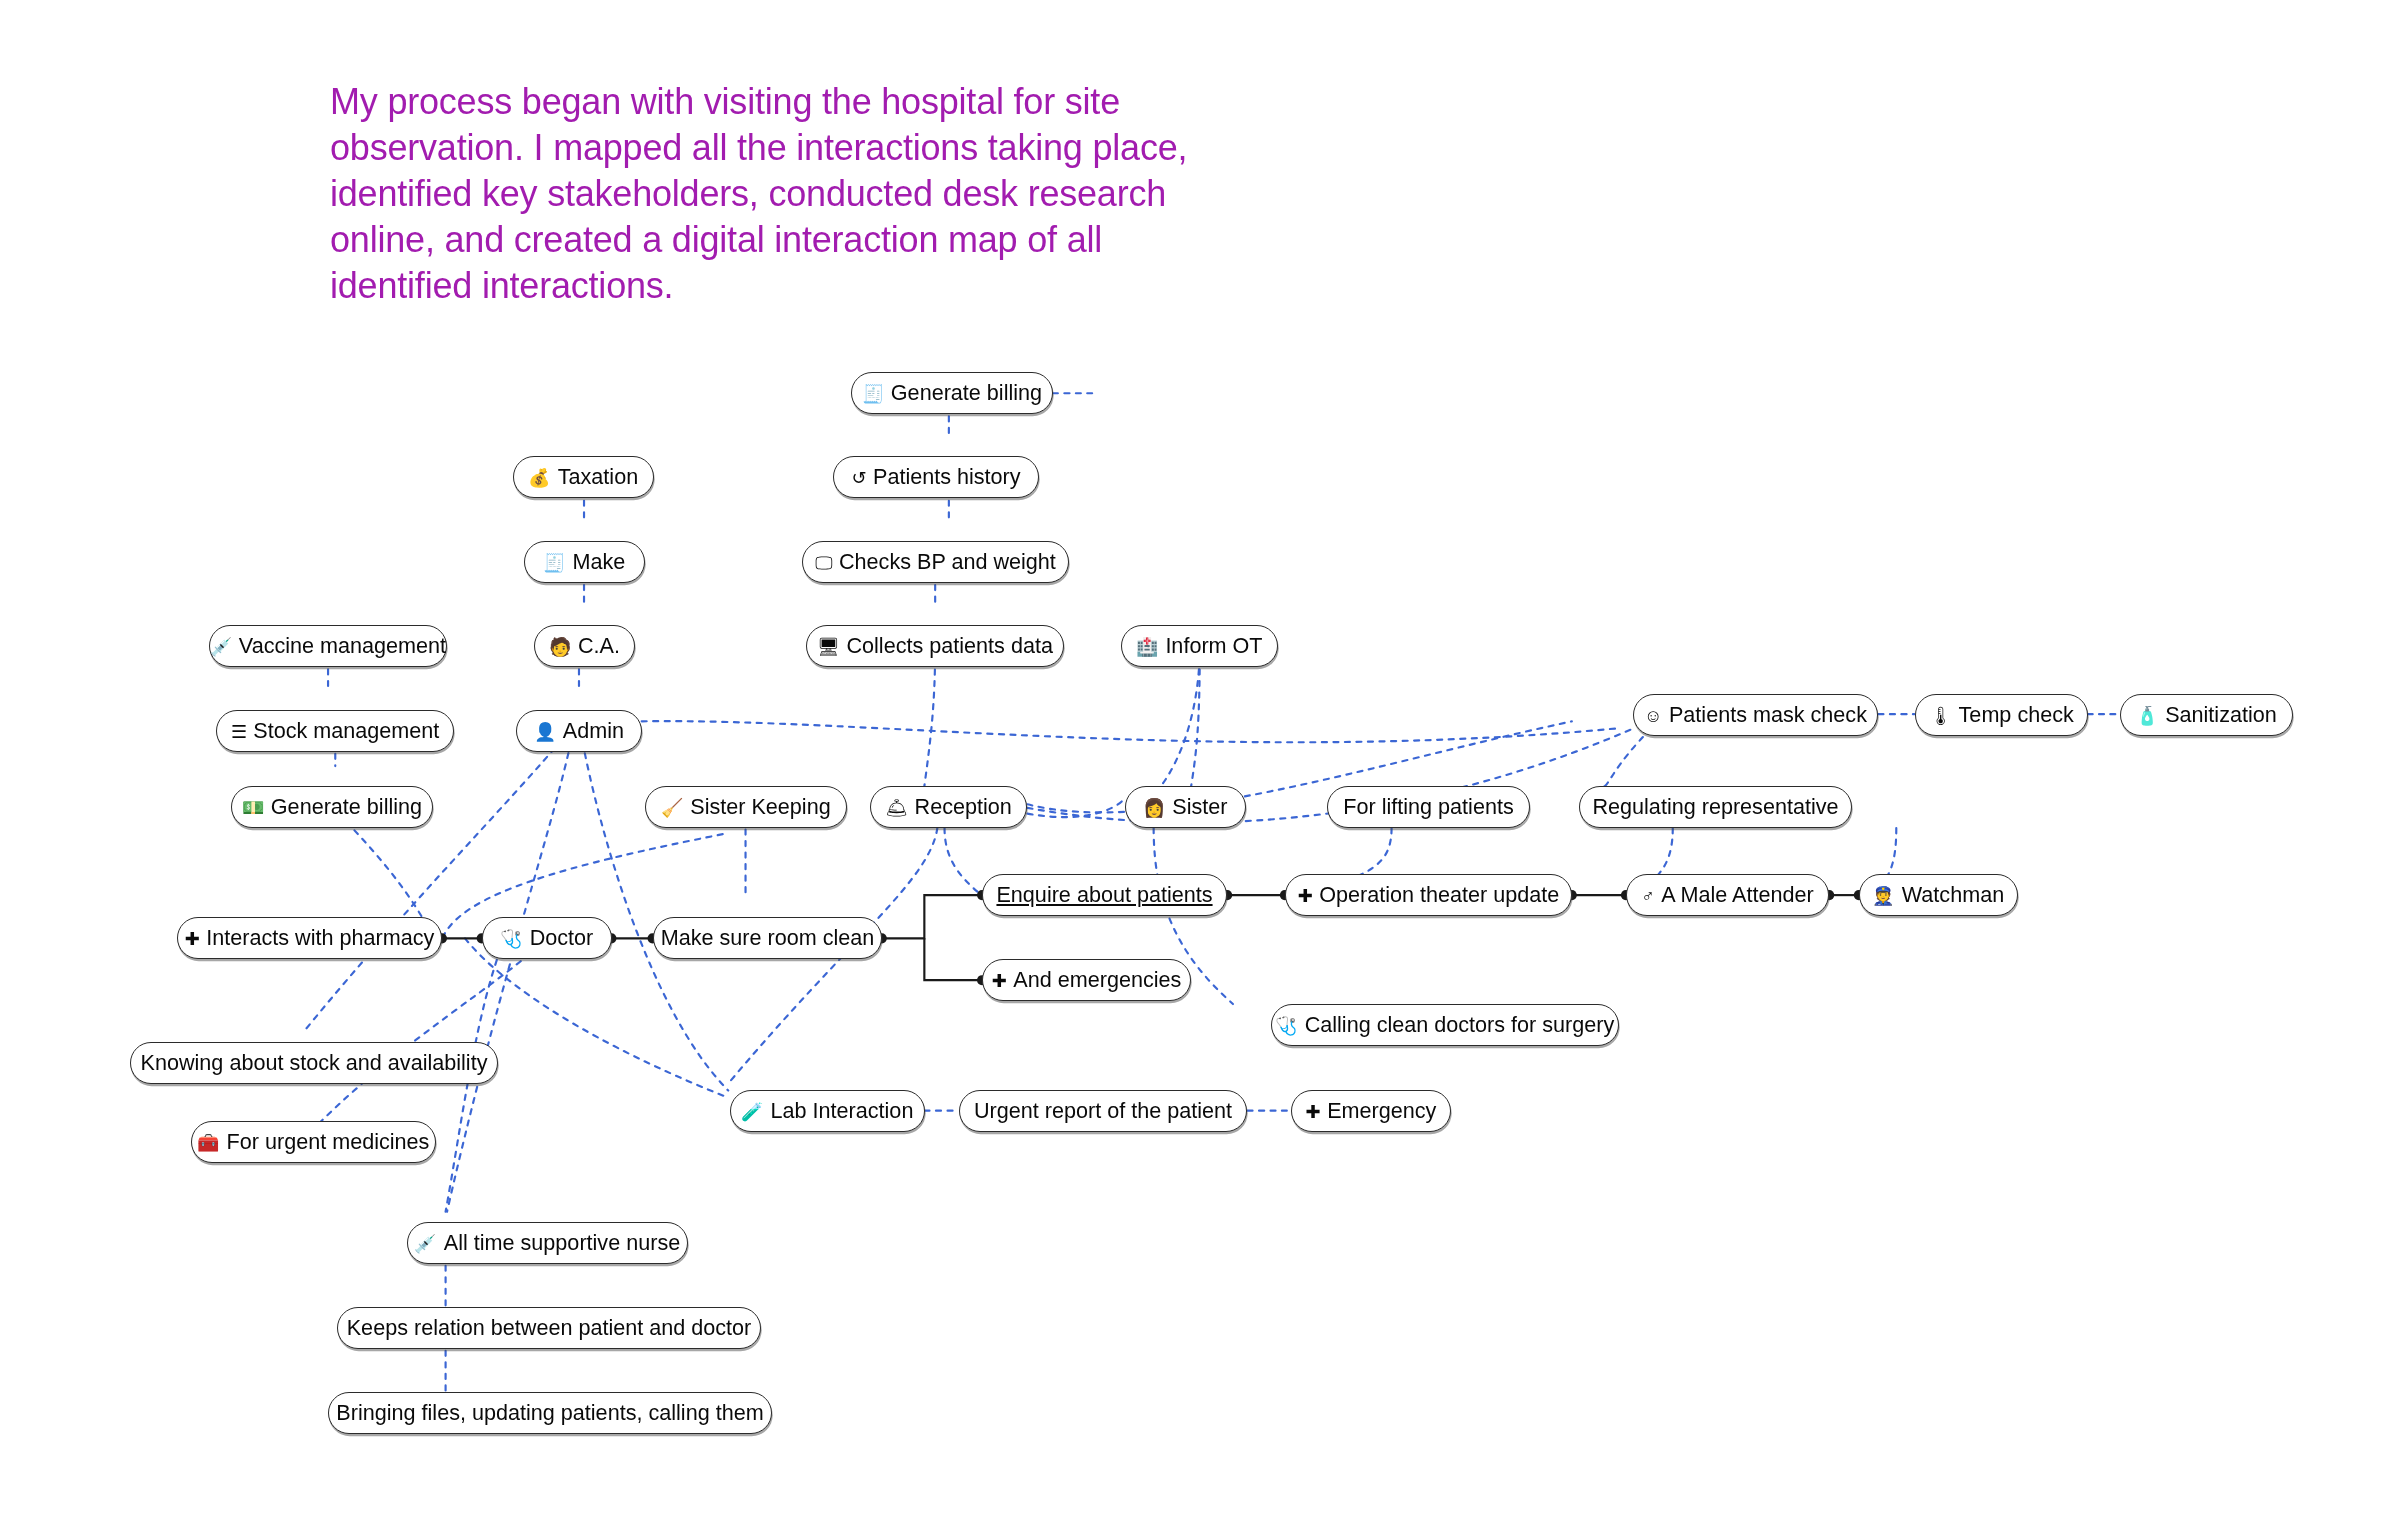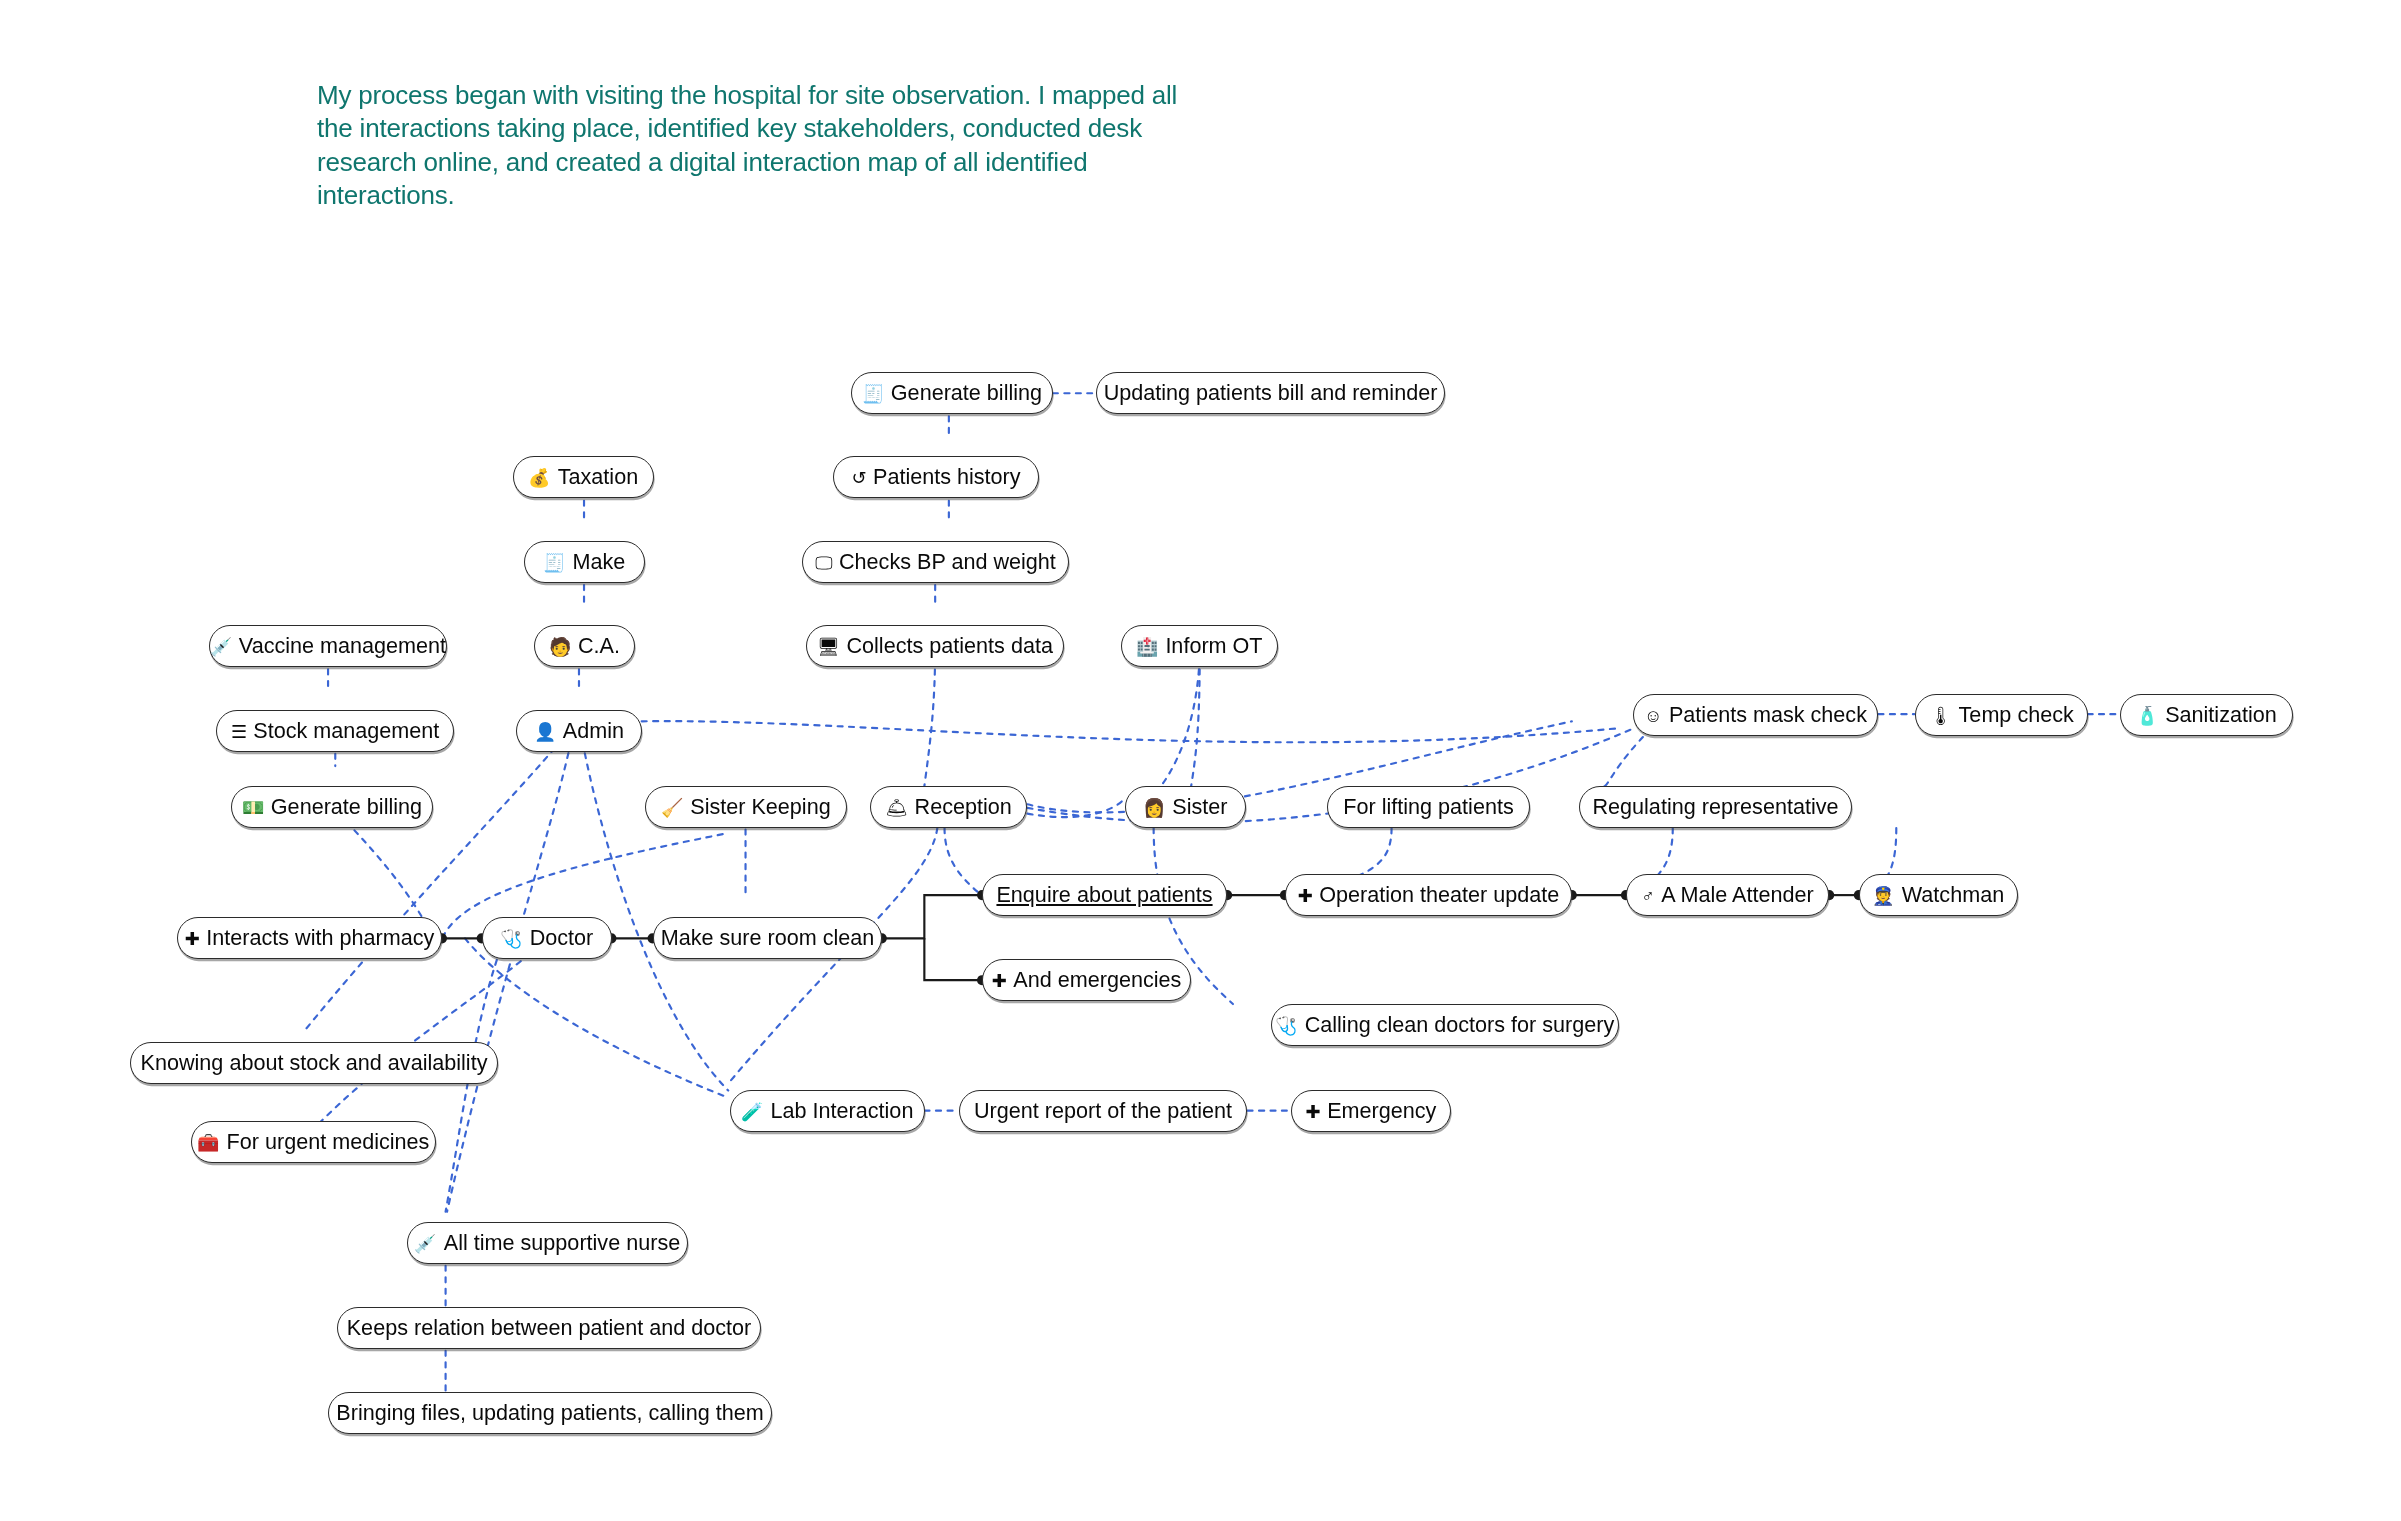--- a/index.html
+++ b/index.html
@@ -2,22 +2,22 @@
 <html style="font-size:11.5px"><head>
 <meta charset="utf-8">
 <style>
   html,body{margin:0;padding:0;background:#ffffff;}
   body{
     width:2401px;height:1522px;position:relative;overflow:hidden;
     font-family:"Liberation Sans","DejaVu Sans",sans-serif;
     -webkit-font-smoothing:antialiased;
   }
   #intro{
-    position:absolute;left:317px;top:79px;width:887px;
-    font-size:26px;line-height:1.28;color:#0f766e;letter-spacing:-0.2px;
+    position:absolute;left:330px;top:79px;width:887px;
+    font-size:36px;line-height:1.28;color:#a21caf;letter-spacing:-0.2px;
     white-space:pre-line;
   }
   #canvas{position:absolute;left:0;top:0;width:2401px;height:1522px;}
   #edges{position:absolute;left:0;top:0;width:2401px;height:1522px;pointer-events:none;}
   .node{
     position:absolute;box-sizing:border-box;
     display:flex;align-items:center;justify-content:center;gap:6.5px;
     height:42px;padding:0 16px;
     background:#ffffff;border:1.4px solid #2b2b2b;border-radius:21.6px;
     font-size:21.6px;color:#0a0a0a;white-space:nowrap;
@@ -99,23 +99,20 @@
       <circle cx="2180" cy="1241" r="7"></circle>
         <circle cx="2255" cy="1241" r="7"></circle>
       <circle cx="2537" cy="1241" r="7"></circle>
         <circle cx="2578" cy="1241" r="7"></circle>
     </g>
   </svg>
 <div class="node" style="left: 851px; top: 372px; width: 202px;">
       <span class="ico">🧾</span>
       <span class="lbl">Generate billing</span>
     </div>
-    <div class="node noicon" style="left: 1096px; top: 372px; width: 349px;">
-      <span class="lbl">Updating patients bill and reminder</span>
-    </div>
     <div class="node" style="left: 513px; top: 456px; width: 141px;">
       <span class="ico">💰</span>
       <span class="lbl">Taxation</span>
     </div>
     <div class="node" style="left: 833px; top: 456px; width: 206px;">
       <span class="ico">↺</span>
       <span class="lbl">Patients history</span>
     </div>
     <div class="node" style="left: 524px; top: 541px; width: 121px;">
       <span class="ico">🧾</span>

